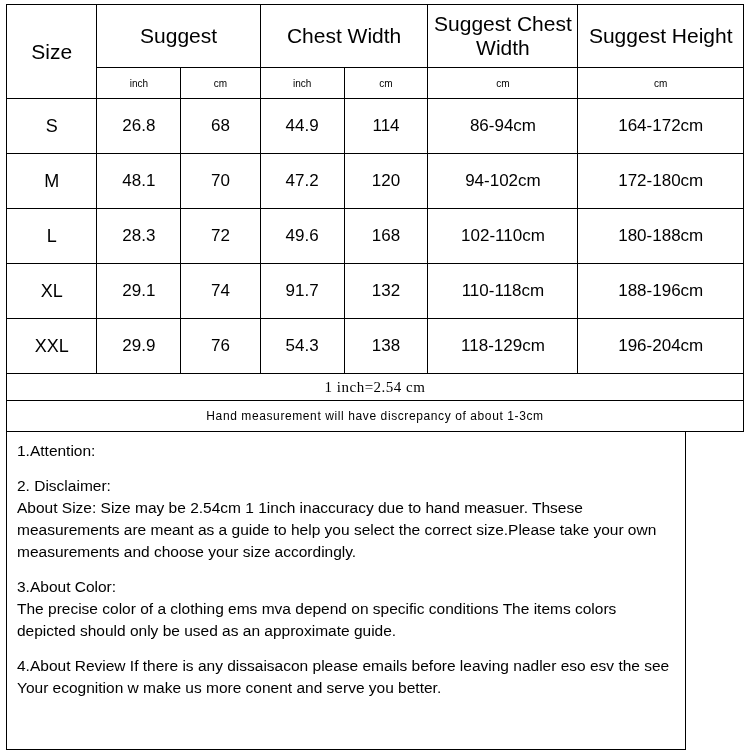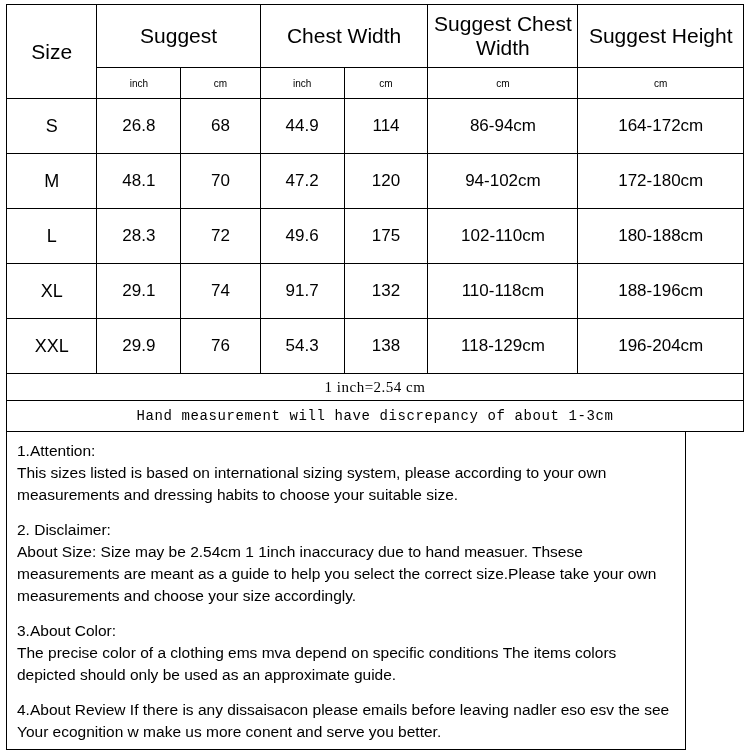--- a/index.html
+++ b/index.html
@@ -53,22 +53,22 @@
   }
   .note-row td {
     height: 26px;
     font-family: "Liberation Serif", serif;
     font-size: 15px;
     font-weight: bold;
     letter-spacing: 0.5px;
   }
   .note-row2 td {
     height: 30px;
-    font-family: Liberation Mono, monospace;
-    font-size: 14px;
+    font-family: Liberation Sans, sans-serif;
+    font-size: 12px;
     font-weight: bold;
     letter-spacing: 0.6px;
   }
   .col-size { width: 82px; }
   .col-inch1 { width: 76px; }
   .col-cm1 { width: 72px; }
   .col-inch2 { width: 76px; }
   .col-cm2 { width: 76px; }
   .col-sugchest { width: 136px; }
   .col-sugheight { width: 150px; }
@@ -138,21 +138,21 @@
         <td>47.2</td>
         <td>120</td>
         <td>94-102cm</td>
         <td>172-180cm</td>
       </tr>
       <tr class="data-row">
         <td class="sizecell">L</td>
         <td>28.3</td>
         <td>72</td>
         <td>49.6</td>
-        <td>175</td>
+        <td>168</td>
         <td>102-110cm</td>
         <td>180-188cm</td>
       </tr>
       <tr class="data-row">
         <td class="sizecell">XL</td>
         <td>29.1</td>
         <td>74</td>
         <td>91.7</td>
         <td>132</td>
         <td>110-118cm</td>
@@ -172,21 +172,20 @@
         <td colspan="7">1 inch=2.54 cm</td>
       </tr>
       <tr class="note-row2">
         <td colspan="7">Hand measurement will have discrepancy of about 1-3cm</td>
       </tr>
     </tbody>
   </table>
 
   <div class="notes">
     <p>1.Attention:</p>
-    <p>This sizes listed is based on international sizing system, please according to your own measurements and dressing   habits to choose your suitable size.</p>
     <div class="gap"></div>
     <p>2. Disclaimer:</p>
     <p>About Size: Size may be 2.54cm 1 1inch inaccuracy due to hand measuer. Thsese measurements are meant as a   guide to help you select the correct size.Please take your own measurements and choose your size accordingly.</p>
     <div class="gap"></div>
     <p>3.About Color:</p>
     <p>The precise color of a clothing ems mva depend on specific conditions The items colors depicted should only be   used as an approximate guide.</p>
     <div class="gap"></div>
     <p>4.About Review If there is any dissaisacon please emails before leaving nadler eso esv the see Your ecognition w   make us more conent and serve you better.</p>
   </div>
 

